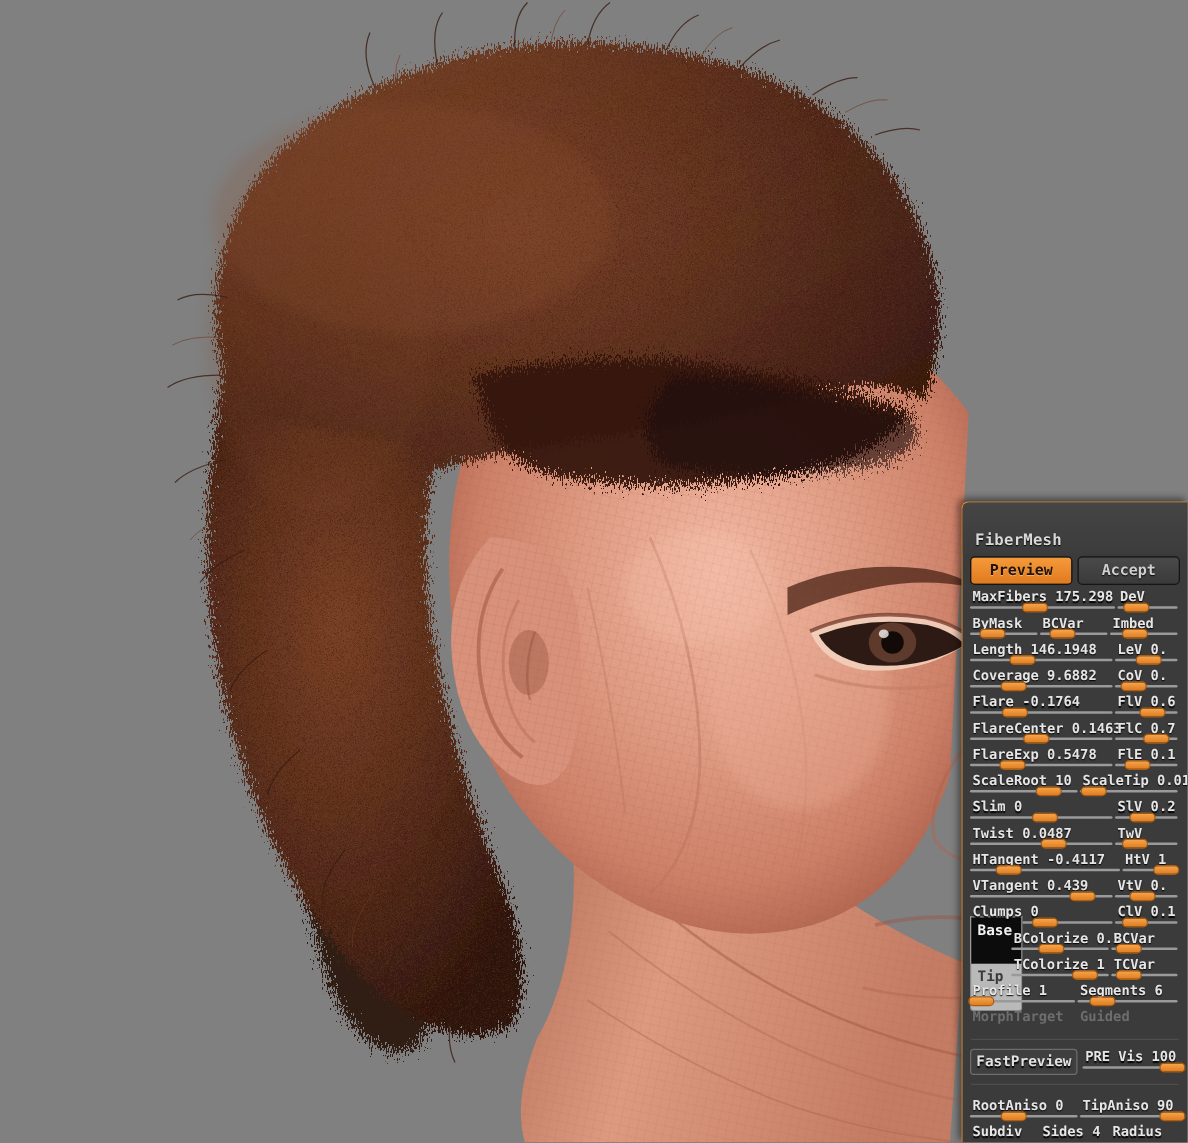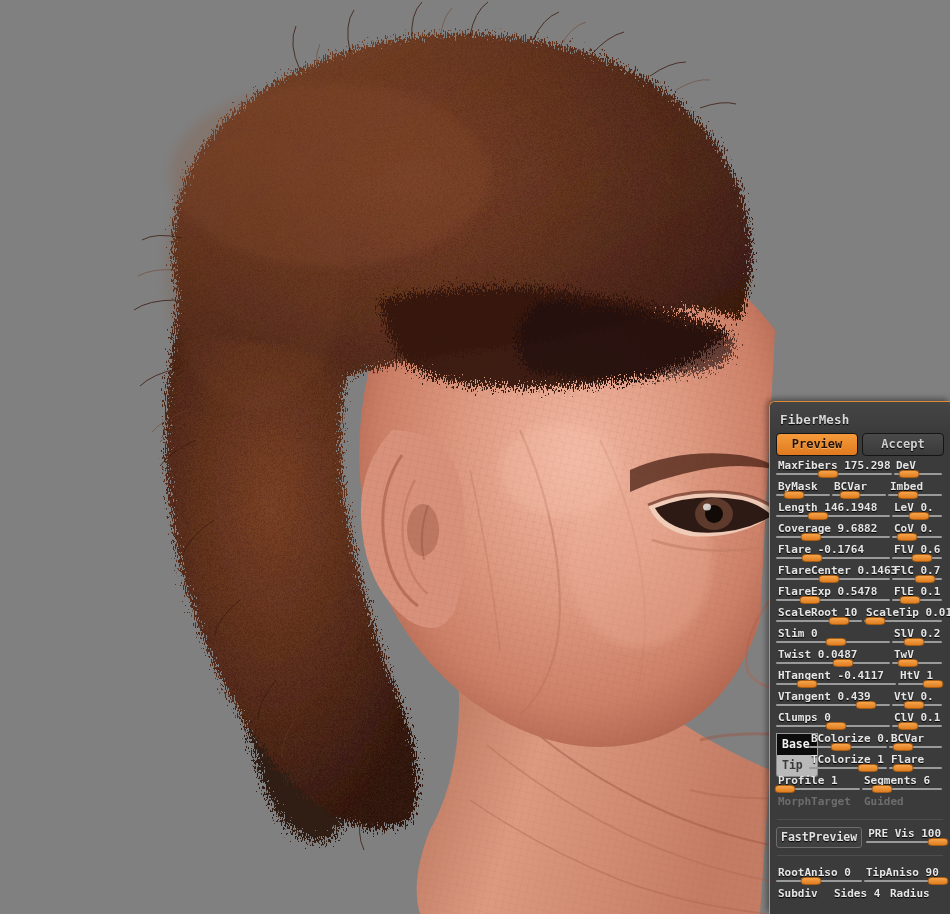--- a/index.html
+++ b/index.html
@@ -28,21 +28,21 @@
     border-top-left-radius: 6px;
     box-shadow: -2px -2px 6px rgba(0,0,0,.45);
     padding: 0;
     overflow: hidden;
   }
   .panel-title {
     color: #d9d9d9;
     font-size: 12.5px;
     font-weight: bold;
     letter-spacing: .2px;
-    padding: 10px 0 4px 10px;
+    padding: 22px 0 4px 10px;
     text-shadow: 0 1px 1px #000;
     background: linear-gradient(#454545, #3c3c3c);
   }
 
   .panel-body { padding: 0 6px 0 6px; }
 
   
   .row { display: flex; position: relative; }
 
   
@@ -124,21 +124,21 @@
   
   .basetip {
     position: absolute;
     left: 6px; top: 331px;
     width: 42px;
   }
   .bt {
     width: 42px;
     font-size: 11.5px;
     font-weight: bold;
-    padding: 3px 0 4px 5px;
+    padding: 3px 0 20px 5px;
     border: 1px solid #8a8a8a;
     text-shadow: none;
   }
   .bt.sel { background: #0c0c0c; color: #f2f2f2; border-color: #9a9a9a; border-bottom: none; }
   .bt.unsel { background: #b9b9b9; color: #3a3a3a; border-top: none; border-bottom-left-radius: 3px; border-bottom-right-radius: 3px; }
 
   .indent { margin-left: 33px; }
 
   .divider { height: 1px; background: #4e4e4e; margin: 3px 1px; }
   .spacer4 { height: 4px; }
@@ -515,21 +515,21 @@
         </div>
       </div>
 
       <div class="row indent">
         <div class="sl" style="flex:0 0 80px">
           <span class="lbl">TColorize 1</span>
           <div class="track"></div>
           <div class="knob" style="left: 74%;"></div>
         </div>
         <div class="sl">
-          <span class="lbl">Flare</span>
+          <span class="lbl">TCVar</span>
           <div class="track"></div>
           <div class="knob" style="left: 26%;"></div>
         </div>
       </div>
 
       <div class="row">
         <div class="sl" style="flex:0 0 86px">
           <span class="lbl">Profile 1</span>
           <div class="track"></div>
           <div class="knob" style="left: 10%;"></div>

